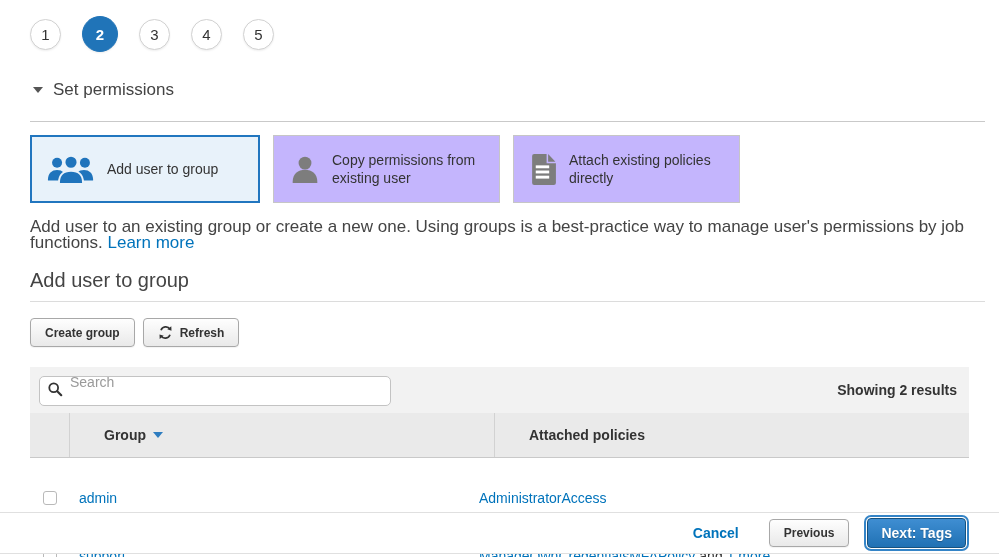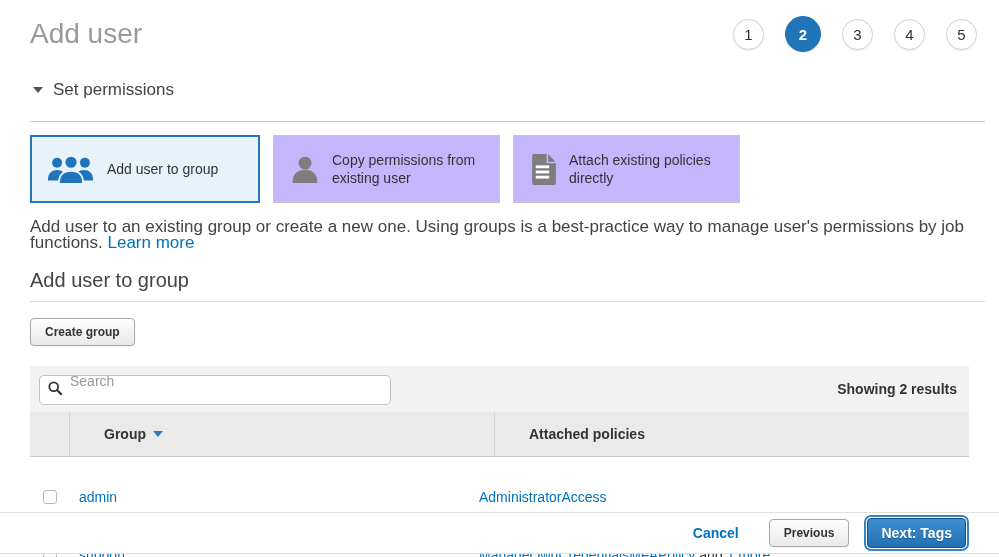--- a/index.html
+++ b/index.html
@@ -105,21 +105,20 @@
     background:linear-gradient(#3f8ed2,#2071b4);
     border:1px solid #16527f; border-radius:4px; cursor:pointer;
     outline:2px solid #3484c7; outline-offset:1px;
     text-shadow:0 1px 1px rgba(0,0,0,.25);
   }
 </style>
 </head>
 <body>
 
 <div class="header">
-  <h1 class="page-title">Add user</h1>
   <div class="steps">
     <div class="step">1</div>
     <div class="step active">2</div>
     <div class="step">3</div>
     <div class="step">4</div>
     <div class="step">5</div>
   </div>
 </div>
 
 <div class="section-header">
@@ -171,20 +170,33 @@
 <p class="description"><span>Add user to an existing group or create a new one. Using groups is a best-practice way to manage user's permissions by job functions.</span>
   <a class="link">Learn more</a>
 </p>
 
 <h2 class="group-heading">Add user to group</h2>
 
 <div class="toolbar">
   <button class="btn">
     <span>Create group</span>
   </button>
+  <button class="btn">
+    <span style="display:flex;">
+      <svg width="15" height="15" viewBox="0 0 16 16">
+        <g stroke="#333" stroke-width="1.8" fill="none">
+          <path d="M12.8 4.4A5.4 5.4 0 0 0 3.2 5.6"></path>
+          <path d="M3.2 11.6A5.4 5.4 0 0 0 12.8 10.4"></path>
+        </g>
+        <path d="M14.2 1.2l.2 4.8-4.5-1.5z" fill="#333"></path>
+        <path d="M1.8 14.8l-.2-4.8 4.5 1.5z" fill="#333"></path>
+      </svg>
+    </span>
+    <span>Refresh</span>
+  </button>
 </div>
 
 <div class="table">
   <div class="search-bar">
     <div class="search-box">
       <span class="search-icon">
         <svg width="16" height="16" viewBox="0 0 16 16">
           <circle cx="6.7" cy="6.7" r="4.4" fill="none" stroke="#333" stroke-width="1.8"></circle>
           <line x1="10.2" y1="10.2" x2="14.2" y2="14.2" stroke="#333" stroke-width="2.2" stroke-linecap="round"></line>
         </svg>

